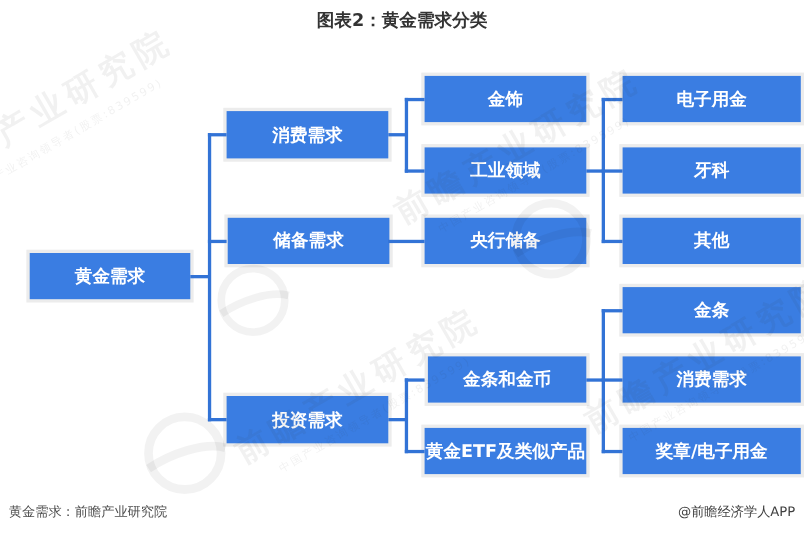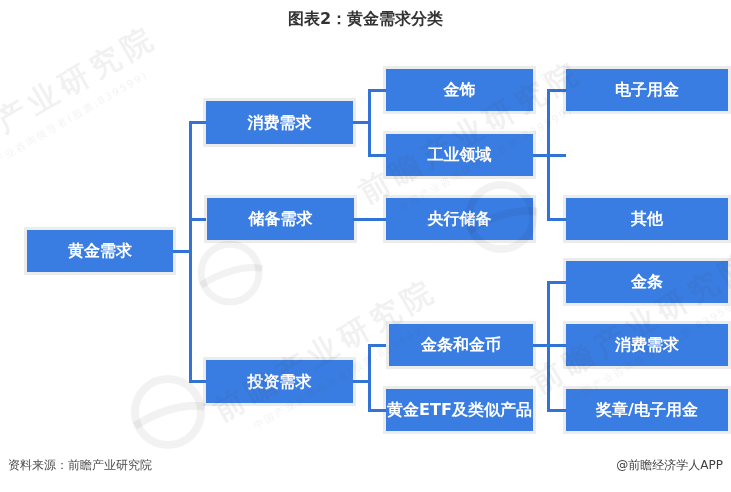--- a/index.html
+++ b/index.html
@@ -112,21 +112,22 @@
   <div class="node" style="left:207px;top:198px;width:147px;height:42px">储备需求</div>
   <div class="node" style="left:206px;top:360px;width:147px;height:43px">投资需求</div>
 
   <div class="node" style="left:386px;top:69px;width:147px;height:42px">金饰</div>
   <div class="node" style="left:386px;top:134px;width:147px;height:42px">工业领域</div>
   <div class="node" style="left:386px;top:198px;width:147px;height:42px">央行储备</div>
   <div class="node" style="left:389px;top:324px;width:144px;height:42px">金条和金币</div>
   <div class="node" style="left:386px;top:389px;width:147px;height:42px">黄金ETF及类似产品</div>
 
   <div class="node" style="left:566px;top:69px;width:162px;height:42px">电子用金</div>
+  <div class="node" style="left:566px;top:134px;width:162px;height:42px">牙科</div>
   <div class="node" style="left:566px;top:198px;width:162px;height:42px">其他</div>
   <div class="node" style="left:566px;top:261px;width:162px;height:42px">金条</div>
   <div class="node" style="left:566px;top:324px;width:162px;height:42px">消费需求</div>
   <div class="node" style="left:566px;top:389px;width:162px;height:42px">奖章/电子用金</div>
 
-  <div class="src">资料来源：前瞻产业研究院</div>
+  <div class="src">黄金需求：前瞻产业研究院</div>
   <div class="credit">@前瞻经济学人APP</div>
 
 </div>
 
 </body></html>

